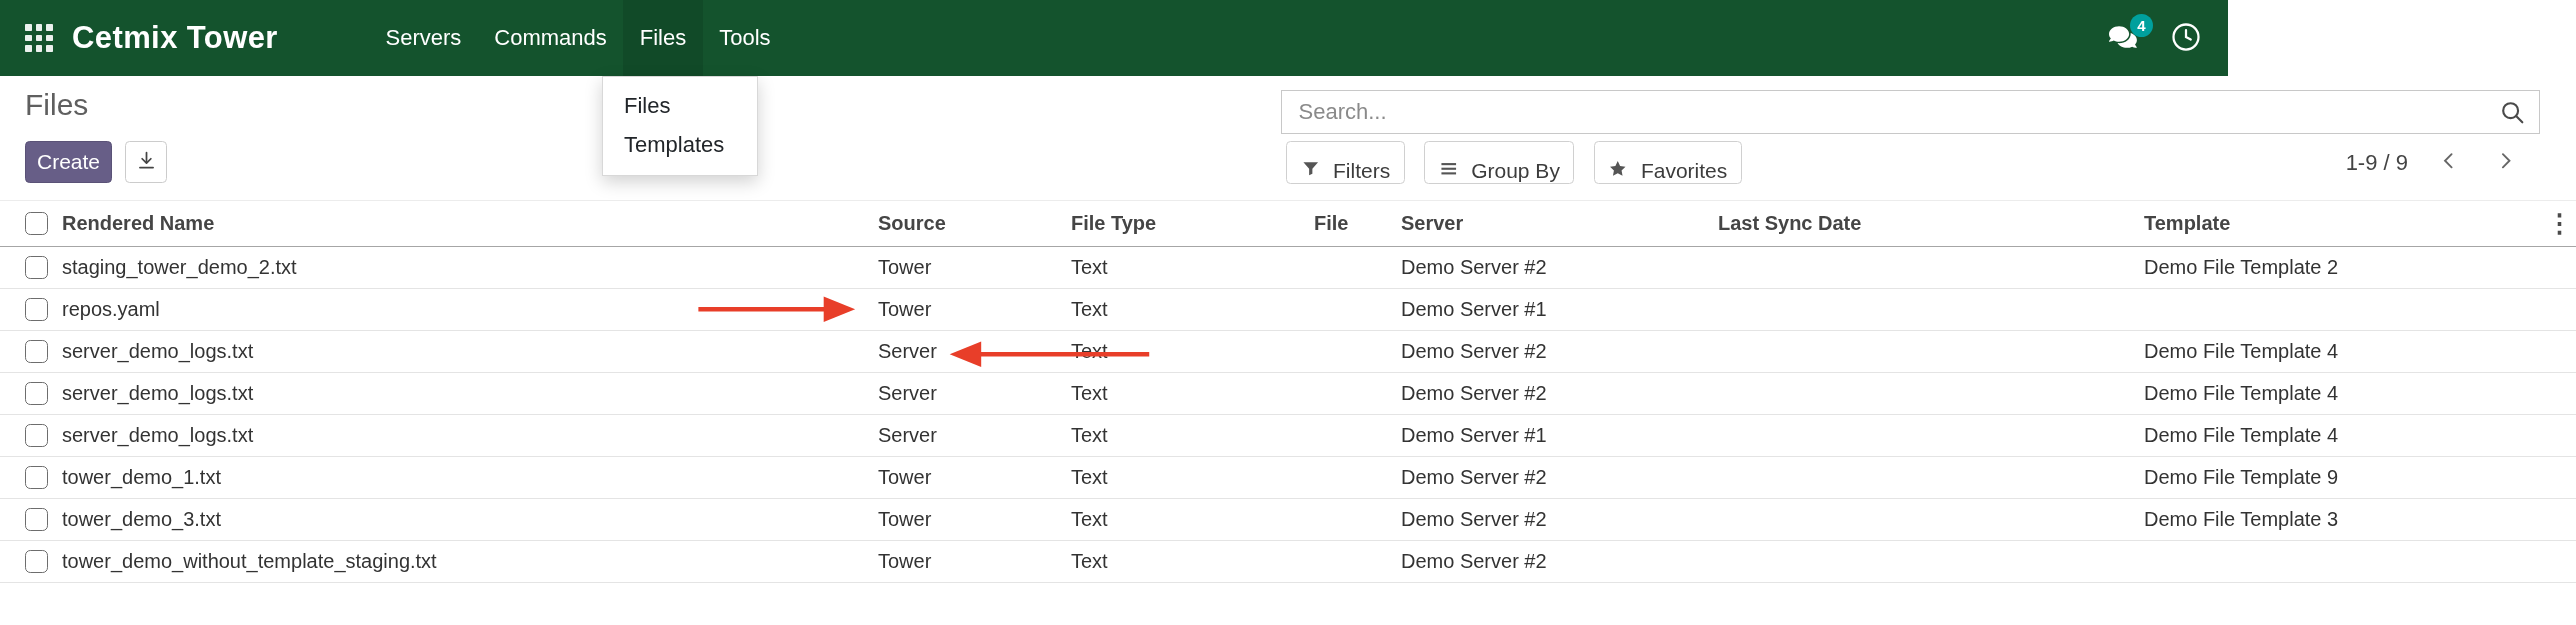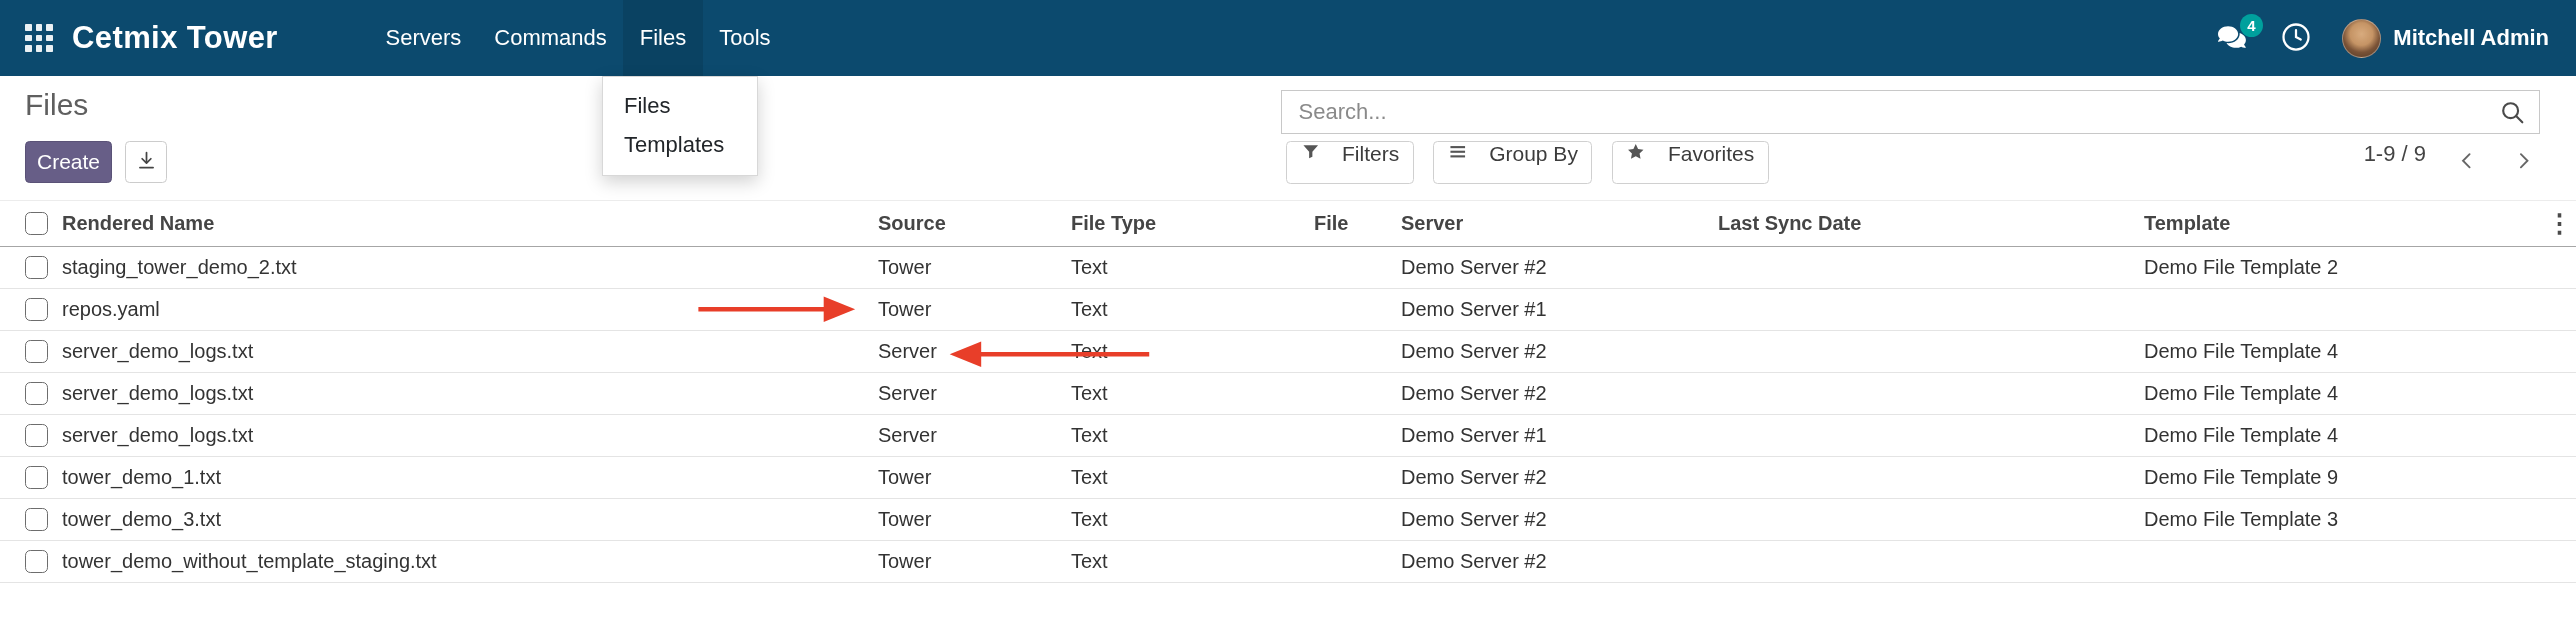--- a/index.html
+++ b/index.html
@@ -8,22 +8,22 @@
   body {
     font-family:"Liberation Sans", sans-serif;
     background:#ffffff;
     position:relative;
     overflow:hidden;
     color:#333;
   }
 
   
   .topbar {
-    position:absolute; top:0; left:0; width:2576px; height:76px;
-    background:#0c4a6e; color:#fff;
+    position:absolute; top:0; left:0; width:2228px; height:76px;
+    background:#14532d; color:#fff;
   }
   .apps-icon {
     position:absolute; left:25px; top:24px;
     display:grid; grid-template-columns:repeat(3,6.8px); grid-gap:3.8px; cursor:pointer;
   }
   .apps-icon span { width:6.8px; height:6.8px; background:#fff; opacity:.92; border-radius:0.8px; }
   .brand {
     position:absolute; left:72px; top:0; height:76px; display:flex; align-items:center;
     font-size:31px; font-weight:700; letter-spacing:0.4px; cursor:pointer;
   }
@@ -80,23 +80,23 @@
   }
   .btn-download {
     position:absolute; left:125px; top:65px; width:42px; height:42px;
     background:#fff; border:0.8px solid #cccccc; border-radius:4.5px;
     display:flex; align-items:center; justify-content:center; cursor:pointer;
   }
   .facet-buttons { position:absolute; left:1286px; top:65px; display:flex; gap:19.5px; }
   .facet-btn {
     height:43px; padding:0 13.5px; background:#fff; border:0.8px solid #d0d0d0; border-radius:4.5px;
     font-size:21px; color:#3c3c3c; font-family:"Liberation Sans", sans-serif;
-    display:flex; align-items:flex-start; gap:22px; cursor:pointer; white-space:nowrap;
-  }
-  .pager { position:absolute; right:39px; top:65px; height:43px; display:flex; gap:27px; }
+    display:flex; align-items:flex-end; gap:13px; cursor:pointer; white-space:nowrap;
+  }
+  .pager { position:absolute; right:57px; top:65px; height:43px; display:flex; align-items:center; gap:27px; }
   .pager-text { font-size:22px; color:#444; white-space:nowrap; }
   .pager-btn { background:none; border:none; display:flex; align-items:center; cursor:pointer; padding:3px; }
 
   
   table.file-table {
     position:absolute; top:200px; left:0; width:2576px;
     border-collapse:collapse; table-layout:fixed;
   }
   .file-table thead th {
     height:45px; border-top:0.8px solid #ececec; border-bottom:0.8px solid #a6a6a6;
@@ -152,24 +152,20 @@
       </span>
       <span class="badge">4</span>
     </div>
     <div class="icon-btn">
       <span>
         <svg viewBox="0 0 24 24" width="30" height="30" fill="none" stroke="#fff" stroke-width="1.8" stroke-linecap="round">
             <circle cx="12" cy="12" r="10"></circle>
             <path d="M12 6.5v5.5l3.8 2"></path>
           </svg>
       </span>
-    </div>
-    <div class="user-block">
-      <span class="avatar"></span>
-      <span class="username">Mitchell Admin</span>
     </div>
   </div>
 </header>
 
 <div class="dropdown">
   <div class="dropdown-item">Files</div>
   <div class="dropdown-item">Templates</div>
 </div>
 
 <section class="control-panel">

